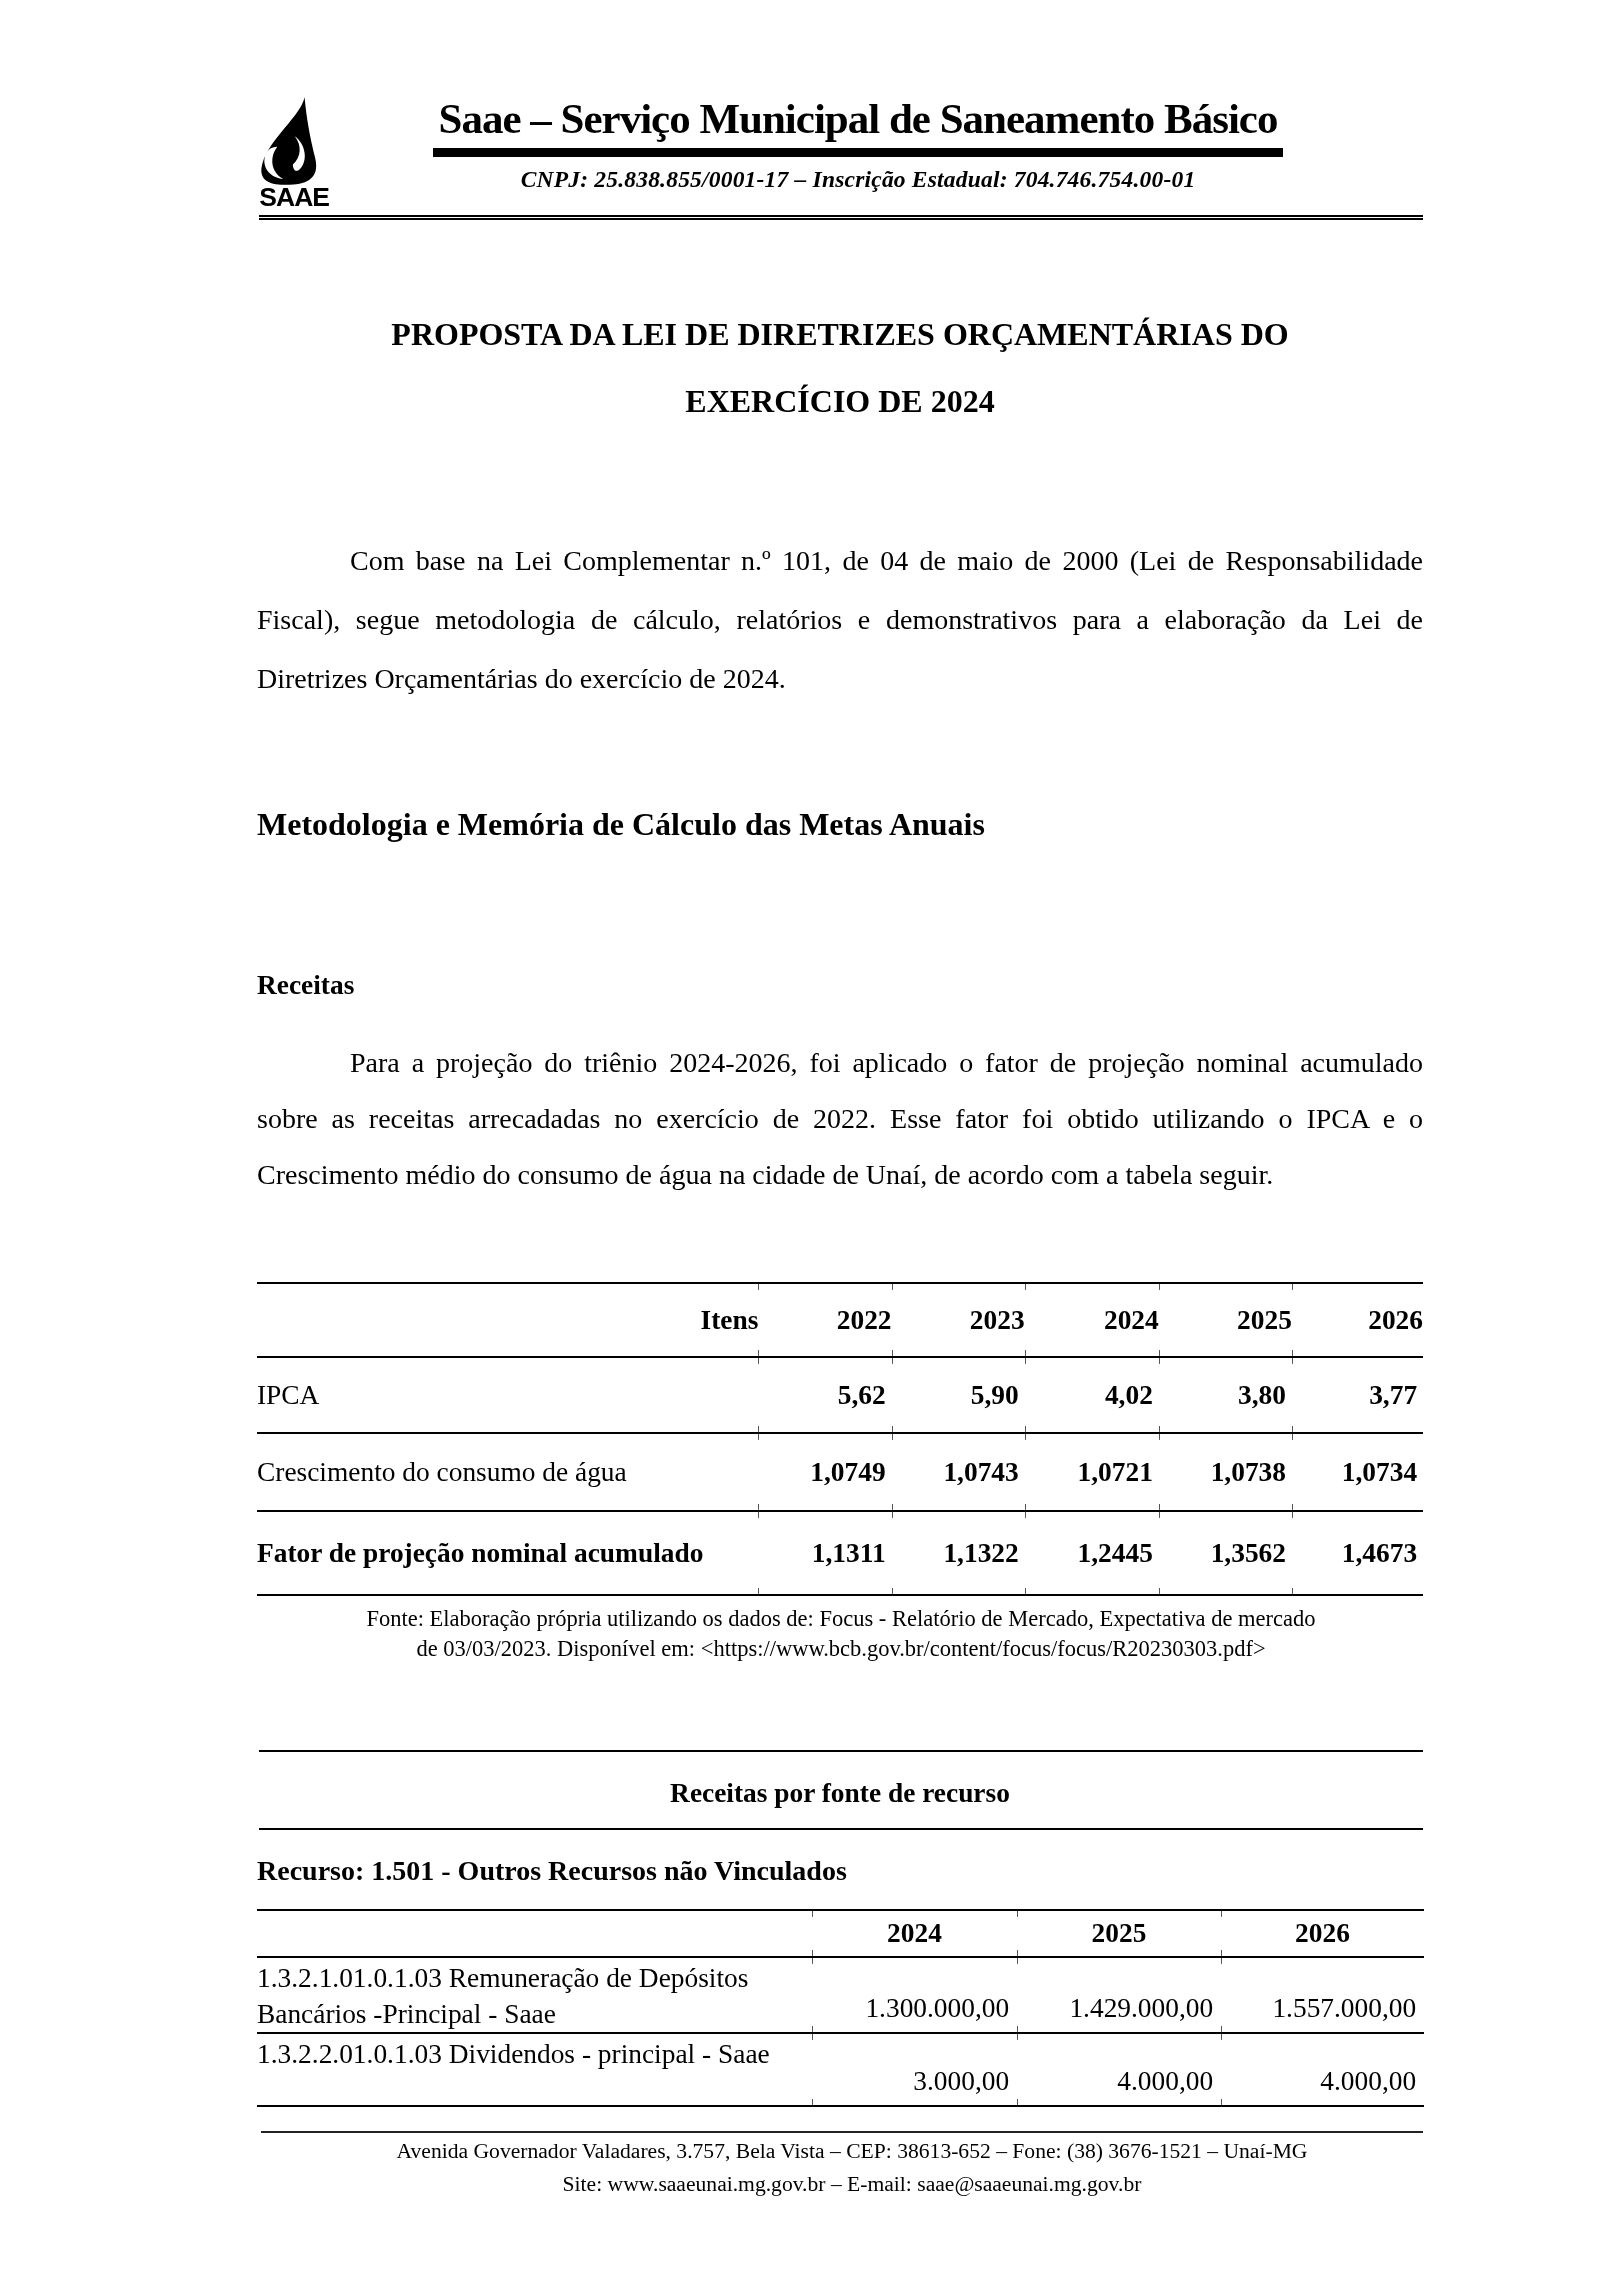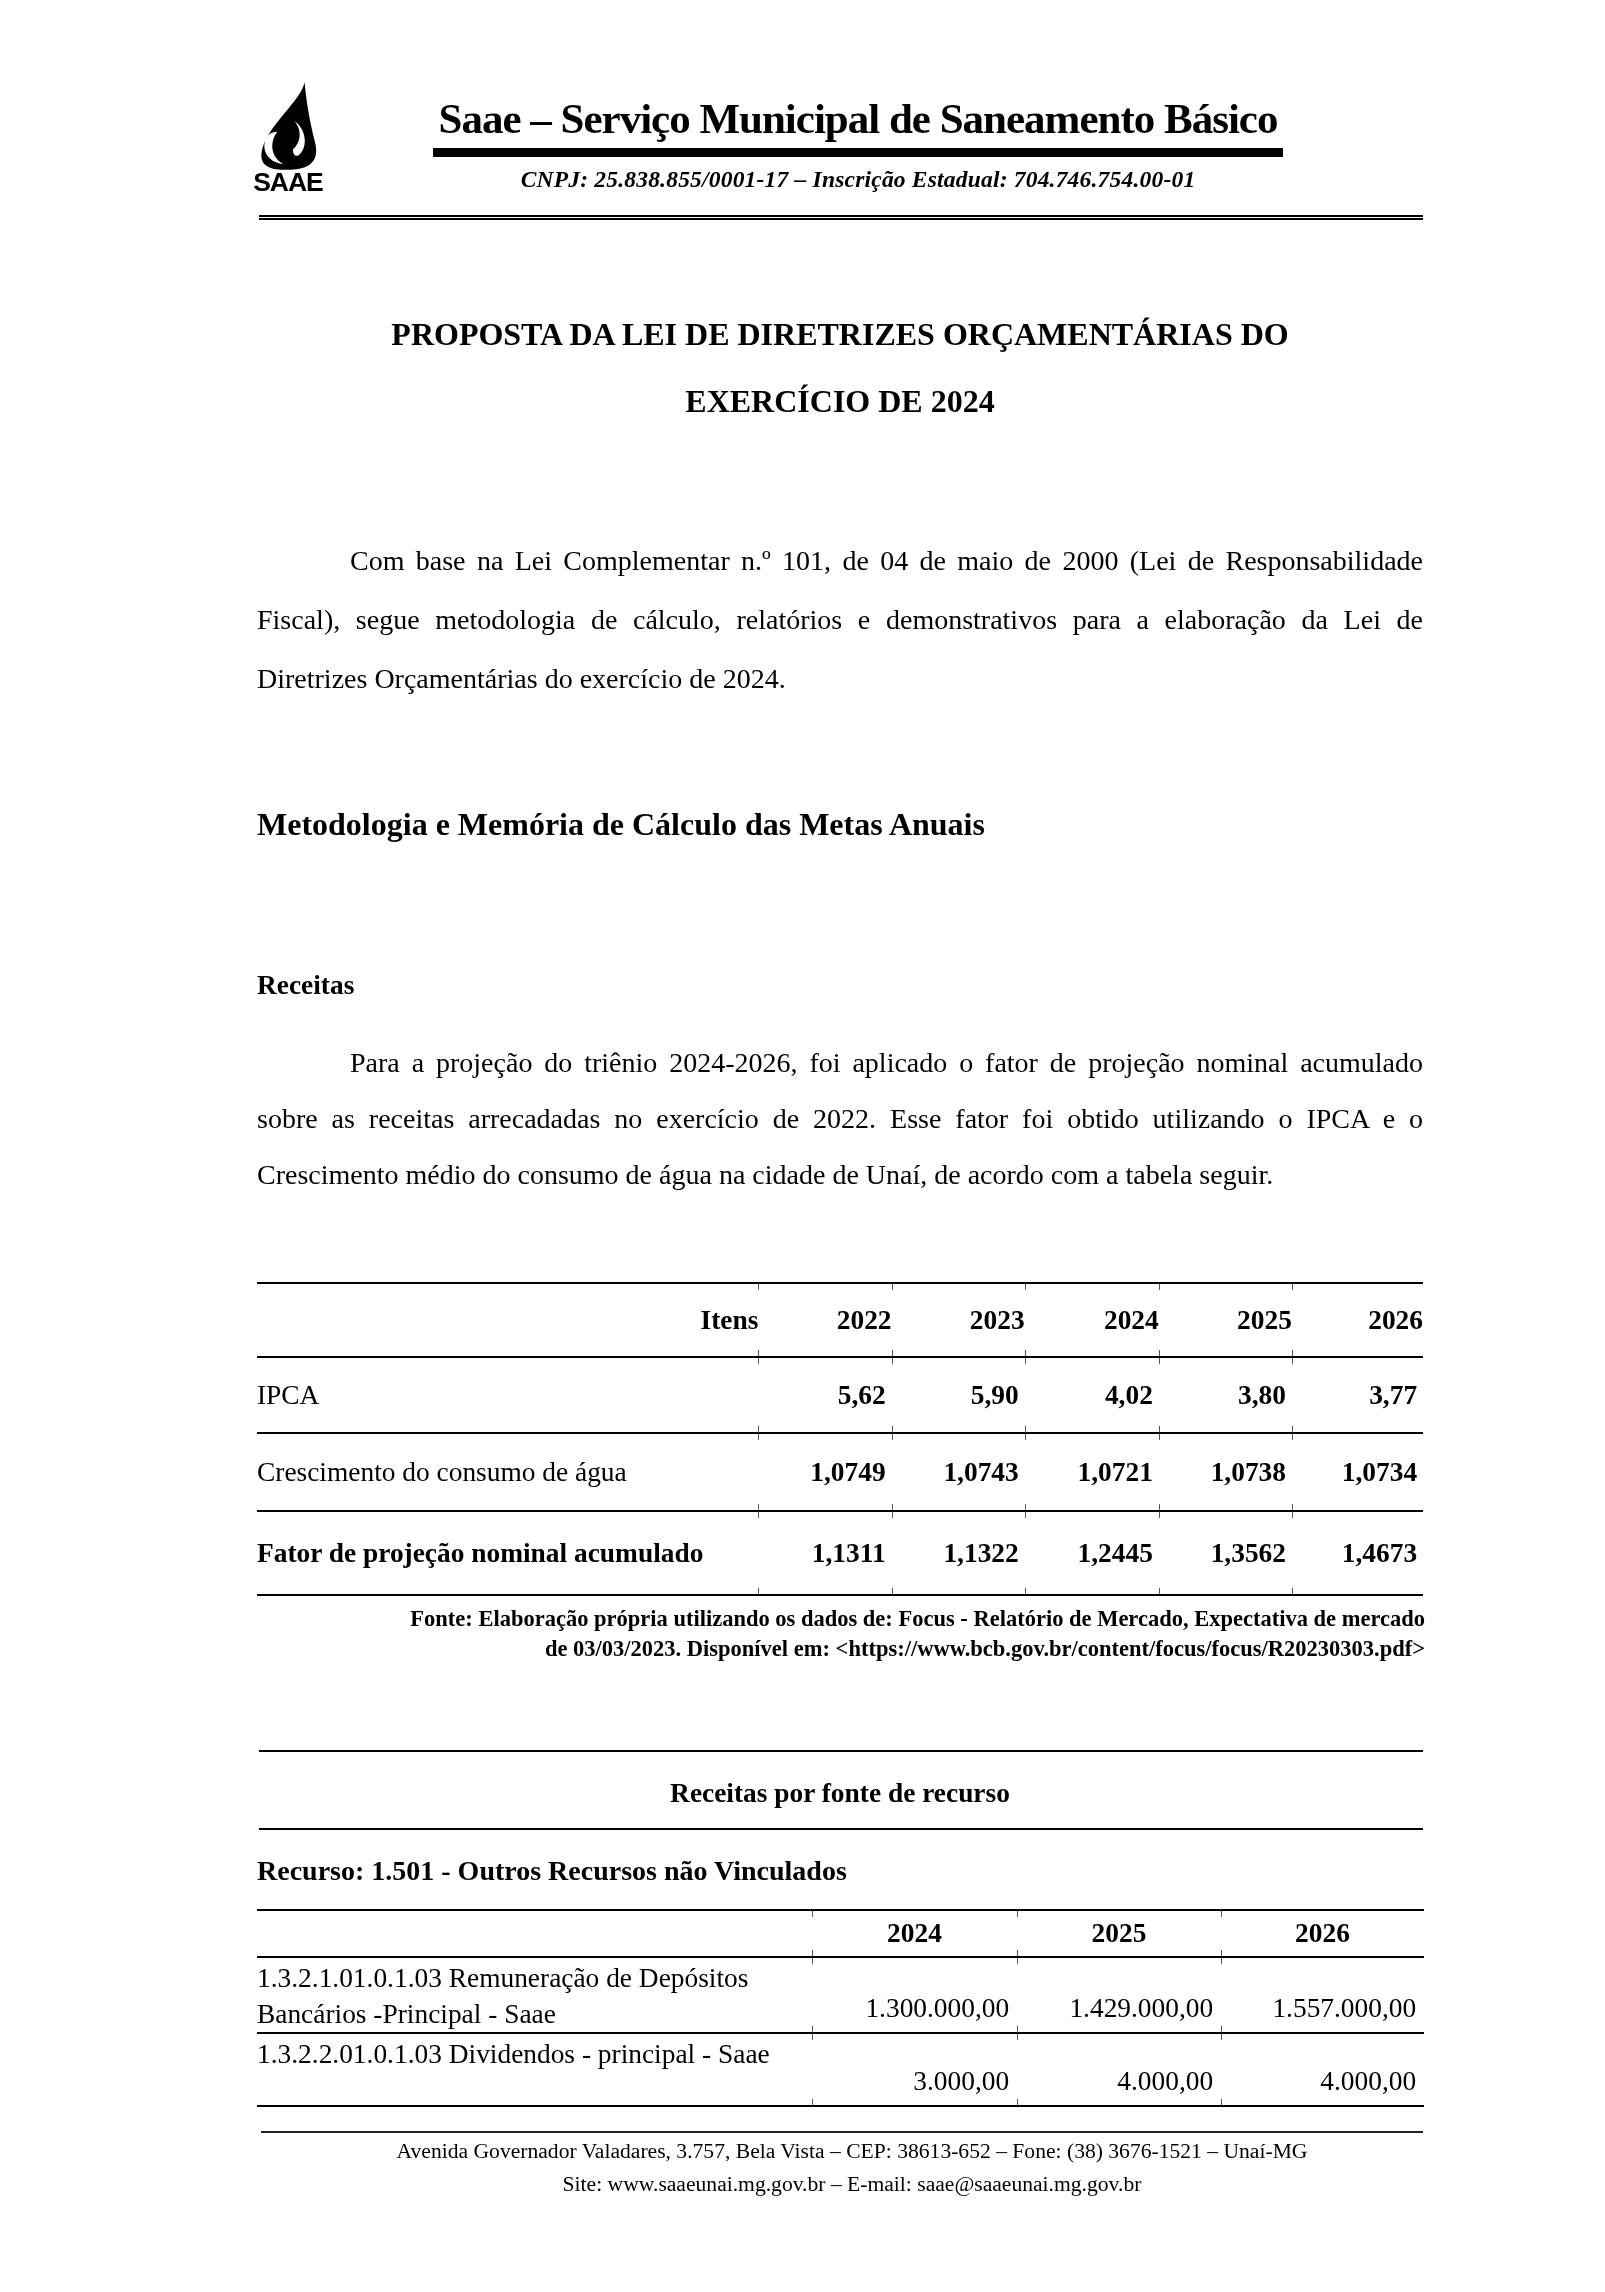--- a/index.html
+++ b/index.html
@@ -9,21 +9,21 @@
     width:1605px; height:2293px;
     background:#ffffff;
     font-family:"Liberation Serif","DejaVu Serif",serif;
     color:#000;
     overflow:hidden;
     margin:0 auto;
   }
   .abs { position:absolute;margin-top:8px; }
 
   
-  .logo { left:247px; top:73px; width:82px; text-align:center; }
+  .logo { left:247px; top:88px; width:82px; text-align:right; }
   .logo svg { display:block; margin:0 auto; }
   .logo .logo-word {
     font-family:"Liberation Sans","DejaVu Sans",sans-serif;
     font-weight:bold; font-size:26.5px; letter-spacing:-1px; line-height:23.5px;
   }
   .org-block { left:353px; top:86px; width:1010px; text-align:center; }
   .org-title {
     display:inline-block;
     font-size:43px; font-weight:bold; letter-spacing:-1px;
     line-height:49px; white-space:nowrap;
@@ -72,21 +72,21 @@
   
   .t1 th + th, .t1 td + td,
   .t2 th + th, .t2 td + td {
     background:
       linear-gradient(#555,#555) left top / 1px 5.9px no-repeat,
       linear-gradient(#555,#555) left bottom / 1px 5.9px no-repeat;
   }
 
   .fonte {
     left:257px; top:1596px; width:1168px;
-    font-size:22.5px; line-height:30px; text-align:right;font-weight:bold;
+    font-size:22.5px; line-height:30px; text-align:center;
   }
 
   .rule { left:259px; height:2px; background:#000; width:1164px; }
   .rule-a { top:1742px; }
   .rule-b { top:1820px; }
 
   .h-rev { left:257px; top:1770px; width:1166px; text-align:center; font-size:27.4px; font-weight:bold; line-height:31px; }
   .h-recurso { left:257px; top:1845px; width:1166px; font-size:28px; font-weight:bold; line-height:35px; }
 
   .t2 {

